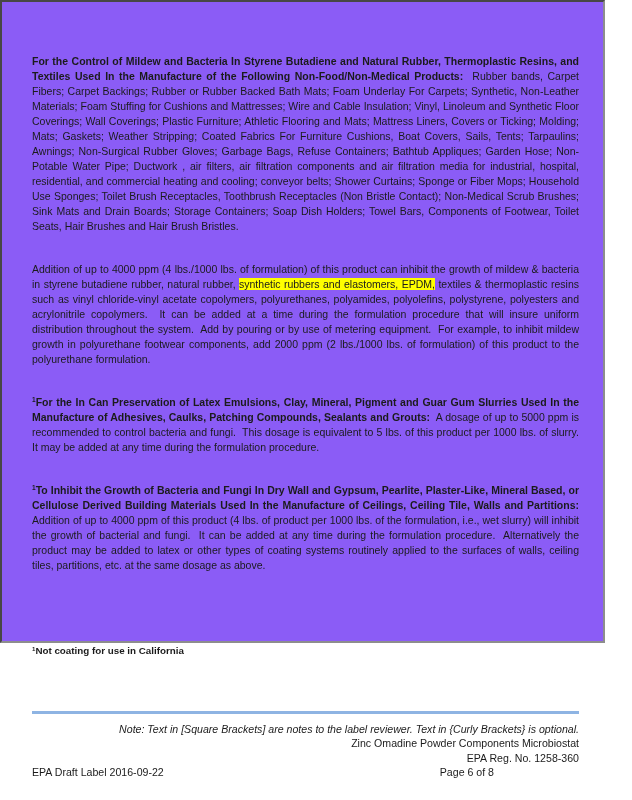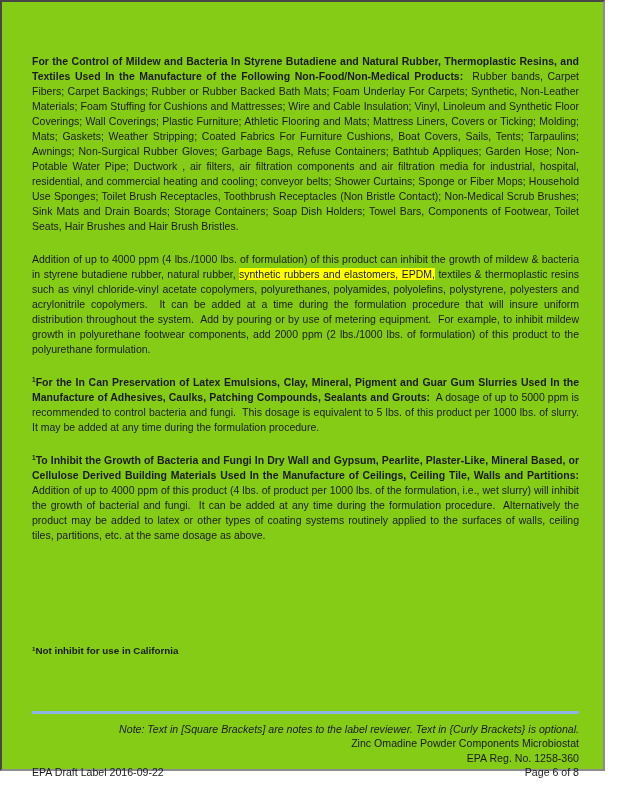--- a/index.html
+++ b/index.html
@@ -3,61 +3,61 @@
 <meta charset="utf-8">
 <style>
   html,body{margin:0;padding:0;}
   body{
     width:632px;height:800px;background:#ffffff;
     font-family:"Liberation Sans","DejaVu Sans",sans-serif;
     -webkit-font-smoothing:antialiased;
   }
   .page{
     position:absolute;top:0;left:0;
-    width:605px;height:771px;box-sizing:border-box;
-    background:#84cc16;
+    width:605px;height:643px;box-sizing:border-box;
+    background:#8b5cf6;
     border:2px solid #474747;
     border-right-color:#8d8d8d;
     border-bottom-color:#8d8d8d;
   }
   .content{padding:52px 24px 0 30px;}
   .para{
     margin:0;
     font-size:10.5px;line-height:15px;color:#1b1b1b;
     text-align:justify;white-space:pre-wrap;
   }
-  .gap{margin-top:18px;}
+  .gap{margin-top:28px;}
   .b{font-weight:bold;}
   sup{font-size:0.62em;vertical-align:0.55em;line-height:0;font-weight:inherit;}
   .hl{background:#ffff00;color:inherit;padding:0;}
   .footnote{
     position:absolute;left:30px;top:643px;margin:0;
     font-size:9.8px;font-weight:bold;color:#1b1b1b;line-height:12px;
     white-space:pre-wrap;
   }
   .bottom{position:absolute;left:30px;right:24px;top:709px;text-align:right;}
   .rule{height:3px;background:#8EB4E3;}
   .footer{margin-top:8px;font-size:10.6px;line-height:14.3px;color:#1b1b1b;}
   .footer p{margin:0;white-space:nowrap;}
   .note{font-style:italic;}
   .row{display:flex;justify-content:space-between;white-space:nowrap;}
-  .row .pagenum{}
+  .row .pagenum{margin-right:85px;}
 </style>
 </head>
 <body>
 
 <div class="page">
   <div class="content">
       <p class="para"><span class="b">For the Control of Mildew and Bacteria In Styrene Butadiene and Natural Rubber, Thermoplastic Resins, and Textiles Used In the Manufacture of the Following Non-Food/Non-Medical Products:</span><span>  Rubber bands, Carpet Fibers; Carpet Backings; Rubber or Rubber Backed Bath Mats; Foam Underlay For Carpets; Synthetic, Non-Leather Materials; Foam Stuffing for Cushions and Mattresses; Wire and Cable Insulation; Vinyl, Linoleum and Synthetic Floor Coverings; Wall Coverings; Plastic Furniture; Athletic Flooring and Mats; Mattress Liners, Covers or Ticking; Molding; Mats; Gaskets; Weather Stripping; Coated Fabrics For Furniture Cushions, Boat Covers, Sails, Tents; Tarpaulins; Awnings; Non-Surgical Rubber Gloves; Garbage Bags, Refuse Containers; Bathtub Appliques; Garden Hose; Non-Potable Water Pipe; Ductwork , air filters, air filtration components and air filtration media for industrial, hospital, residential, and commercial heating and cooling; conveyor belts; Shower Curtains; Sponge or Fiber Mops; Household Use Sponges; Toilet Brush Receptacles, Toothbrush Receptacles (Non Bristle Contact); Non-Medical Scrub Brushes; Sink Mats and Drain Boards; Storage Containers; Soap Dish Holders; Towel Bars, Components of Footwear, Toilet Seats, Hair Brushes and Hair Brush Bristles.</span></p>
       <p class="para gap"><span>Addition of up to 4000 ppm (4 lbs./1000 lbs. of formulation) of this product can inhibit the growth of mildew &amp; bacteria in styrene butadiene rubber, natural rubber, </span><mark class="hl" style="background-color: rgb(255, 255, 0);">synthetic rubbers and elastomers, EPDM,</mark><span> textiles &amp; thermoplastic resins such as vinyl chloride-vinyl acetate copolymers, polyurethanes, polyamides, polyolefins, polystyrene, polyesters and acrylonitrile copolymers.  It can be added at a time during the formulation procedure that will insure uniform distribution throughout the system.  Add by pouring or by use of metering equipment.  For example, to inhibit mildew growth in polyurethane footwear components, add 2000 ppm (2 lbs./1000 lbs. of formulation) of this product to the polyurethane formulation.</span></p>
       <p class="para gap"><span class="b"><sup>1</sup><span>For the In Can Preservation of Latex Emulsions, Clay, Mineral, Pigment and Guar Gum Slurries Used In the Manufacture of Adhesives, Caulks, Patching Compounds, Sealants and Grouts:</span></span><span>  A dosage of up to 5000 ppm is recommended to control bacteria and fungi.  This dosage is equivalent to 5 lbs. of this product per 1000 lbs. of slurry.  It may be added at any time during the formulation procedure.</span></p>
       <p class="para gap"><span class="b"><sup>1</sup><span>To Inhibit the Growth of Bacteria and Fungi In Dry Wall and Gypsum, Pearlite, Plaster-Like, Mineral Based, or Cellulose Derived Building Materials Used In the Manufacture of Ceilings, Ceiling Tile, Walls and Partitions:</span></span><span>  Addition of up to 4000 ppm of this product (4 lbs. of product per 1000 lbs. of the formulation, i.e., wet slurry) will inhibit the growth of bacterial and fungi.  It can be added at any time during the formulation procedure.  Alternatively the product may be added to latex or other types of coating systems routinely applied to the surfaces of walls, ceiling tiles, partitions, etc. at the same dosage as above.</span></p>
     </div>
 
-  <p class="footnote"><sup>1</sup><span>Not inhibit for use in California</span></p>
+  <p class="footnote"><sup>1</sup><span>Not coating for use in California</span></p>
 
   <div class="bottom">
     <div class="rule" style="background-color: rgb(142, 180, 227);"></div>
     <div class="footer">
       <p class="note">Note:  Text in [Square Brackets] are notes to the label reviewer.  Text in {Curly Brackets} is optional.</p>
       <p>Zinc Omadine Powder Components Microbiostat</p>
       <p>EPA Reg. No. 1258-360</p>
       <div class="row">
         <span>EPA Draft Label 2016-09-22</span>
         <span class="pagenum">Page 6 of 8</span>

